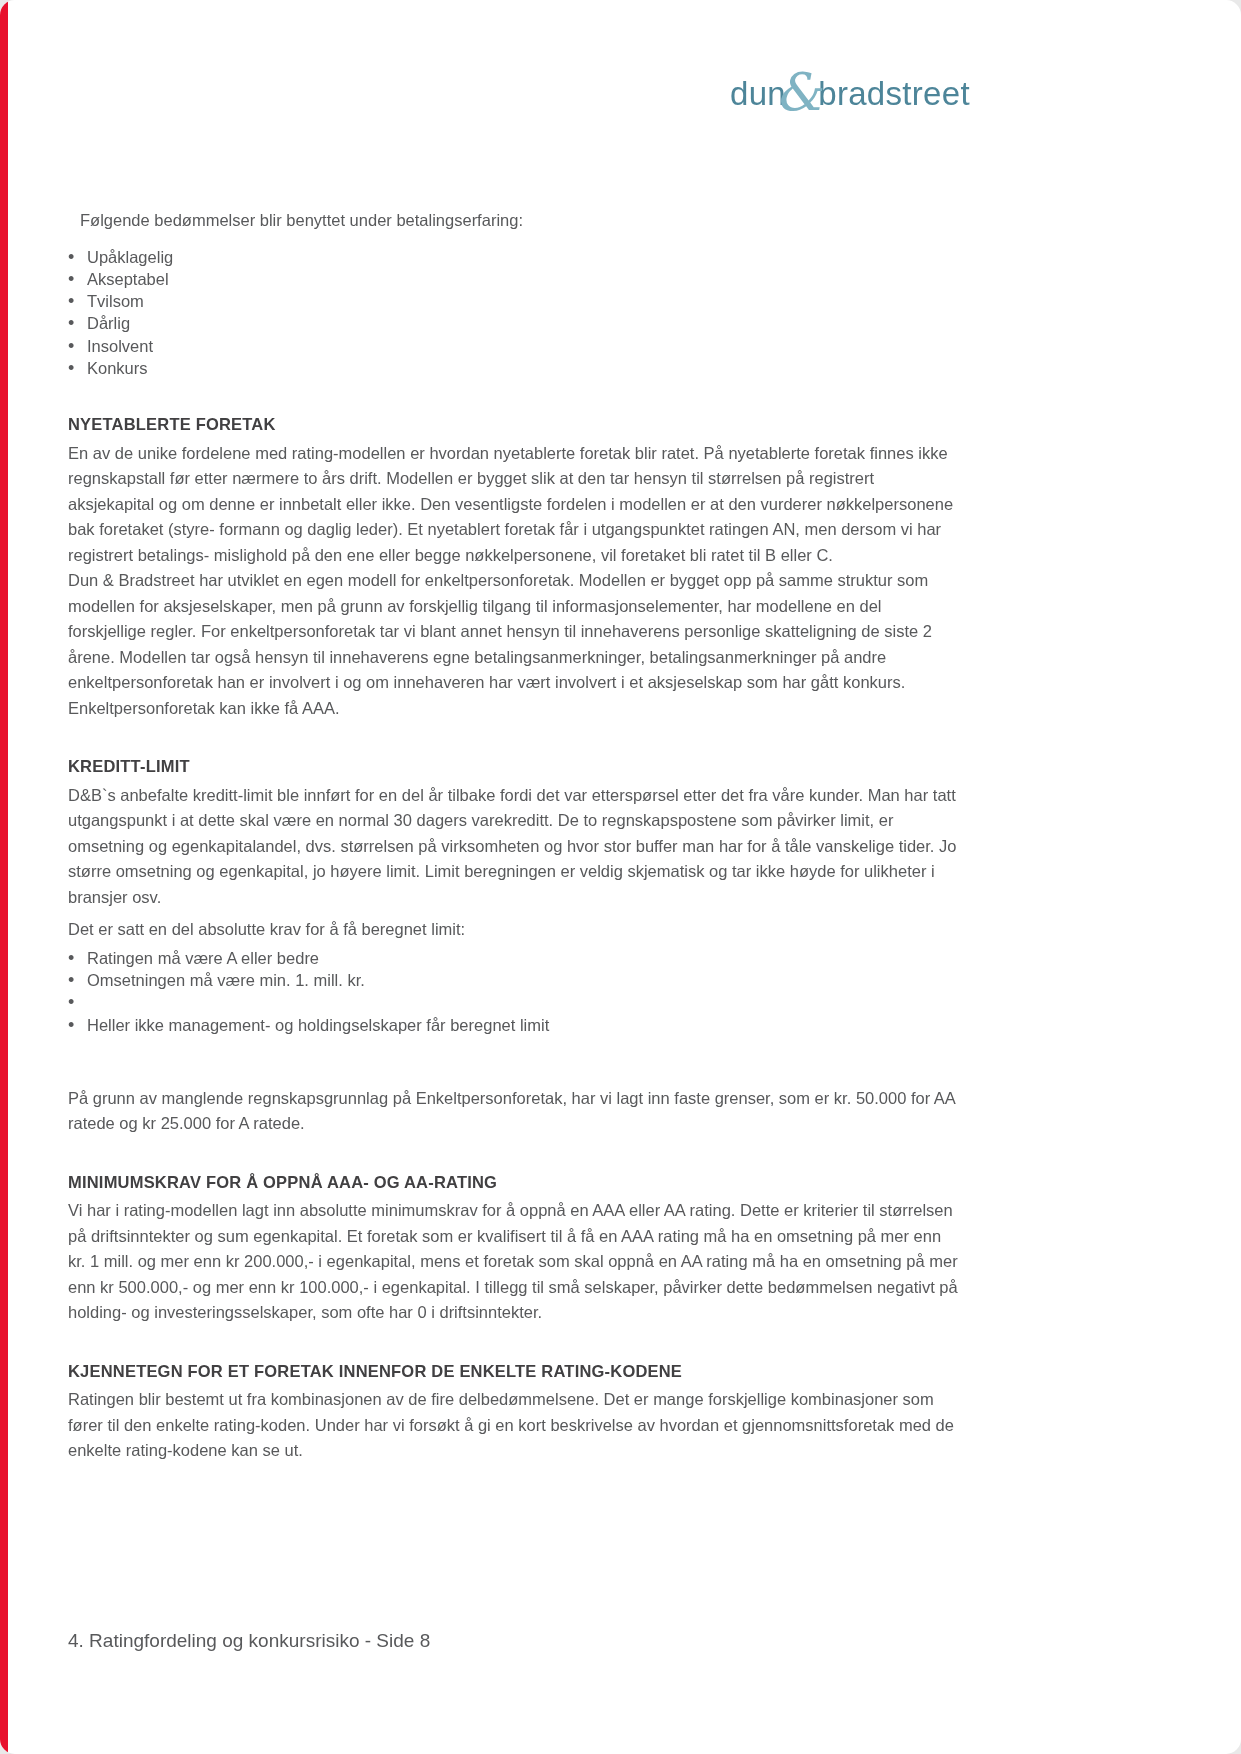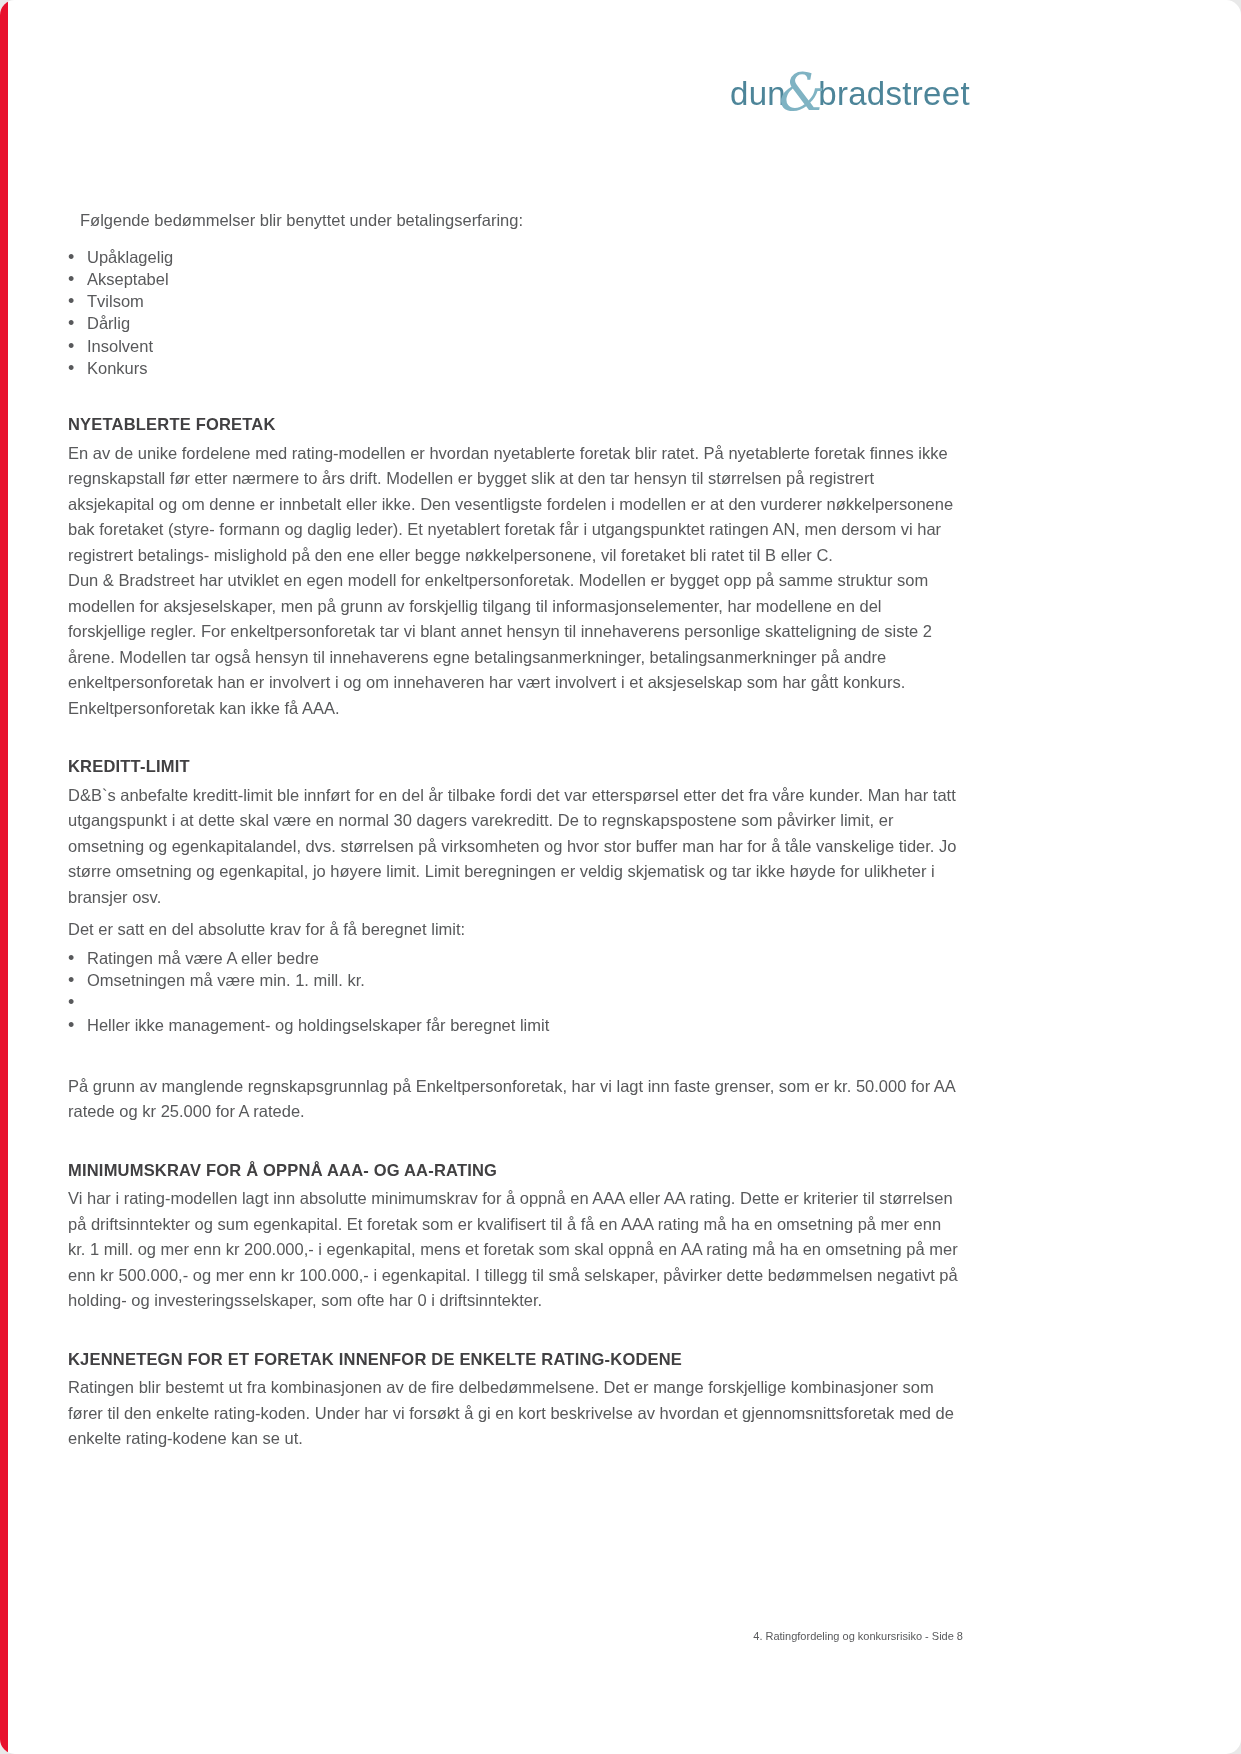--- a/index.html
+++ b/index.html
@@ -69,27 +69,26 @@
   }
   h2.sec {
     font-size:16.5px;
     font-weight:700;
     color:#414042;
     margin:33px 0 3px 0;
     letter-spacing:0.2px;
   }
   .para { margin:0; }
   .limit-lead { margin-top:7px; }
-  .note { margin-top:38px; }
+  .note { margin-top:50px; }
   .footer {
     position:absolute;
     left:68px; top:1630px;
     width:895px;
-    text-align:right;
-    font-size:11px;
+    font-size:19px;
     color:#58595b;
   }
 </style>
 </head>
 <body>
 
 <div class="page">
 
   <div class="red-bar"></div>
 

